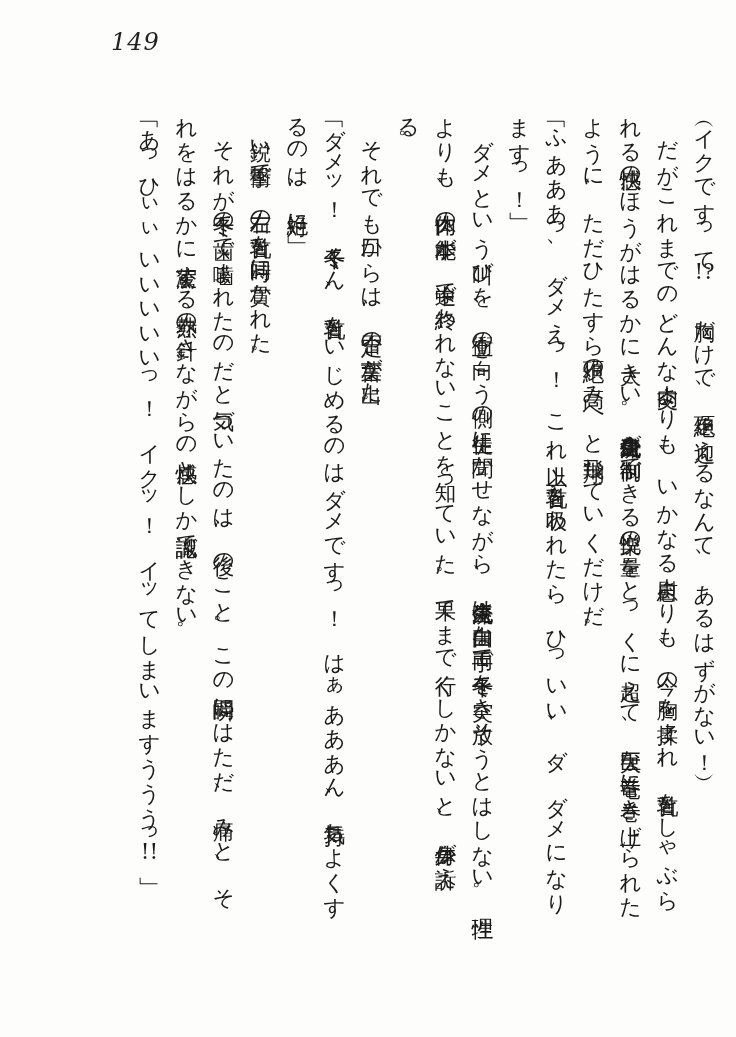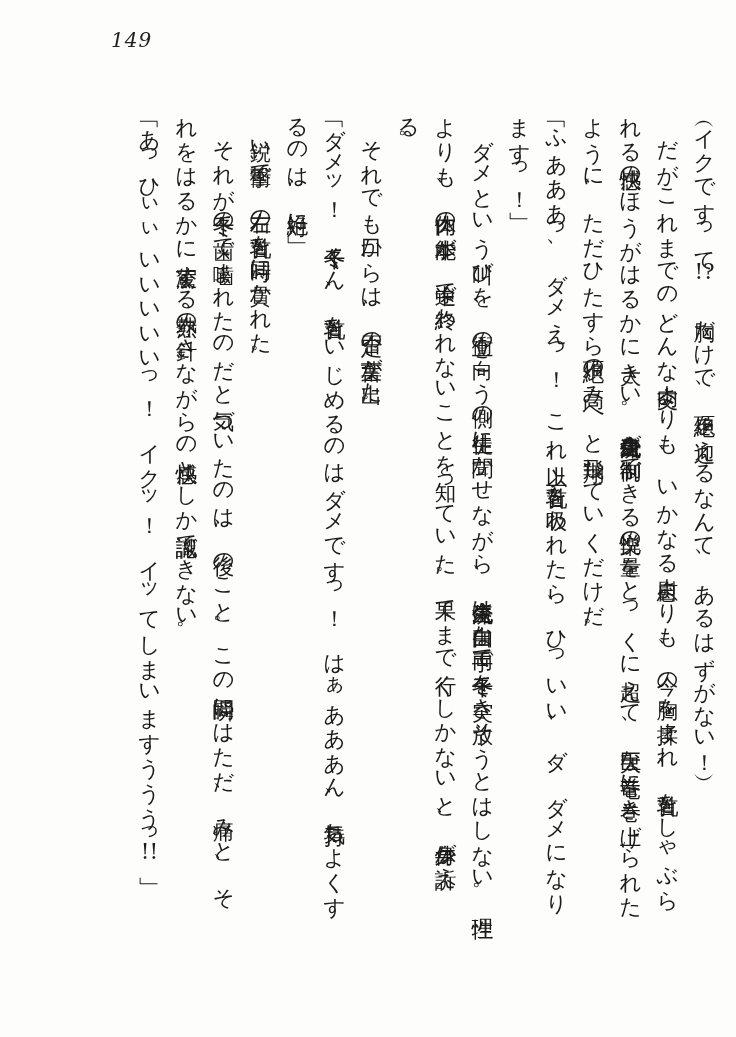--- a/index.html
+++ b/index.html
@@ -15,21 +15,21 @@
     width: 736px;
     height: 1037px;
     background: #fdfdfc;
     font-family: "DejaVu Serif", "Liberation Serif", serif;
     color: #1b1b1b;
   }
   .page-number {
     position: absolute;
     top: 28px;
     left: 111px;
-    font-size: 20px;
+    font-size: 24px;
     font-style: italic;
     letter-spacing: 1px;
     color: #222;
     font-family: "DejaVu Serif", "Liberation Serif", serif;
   }
   .text-block {
     position: absolute;
     top: 103px;
     right: 13px;
     height: 818px;

